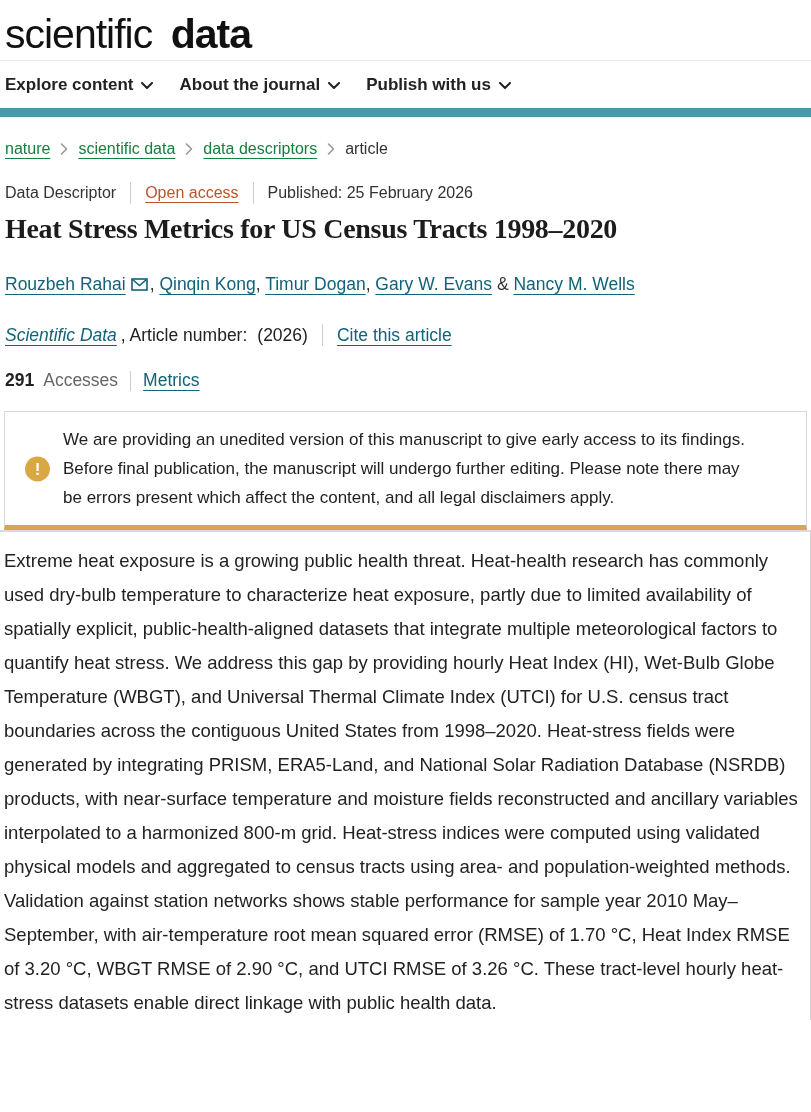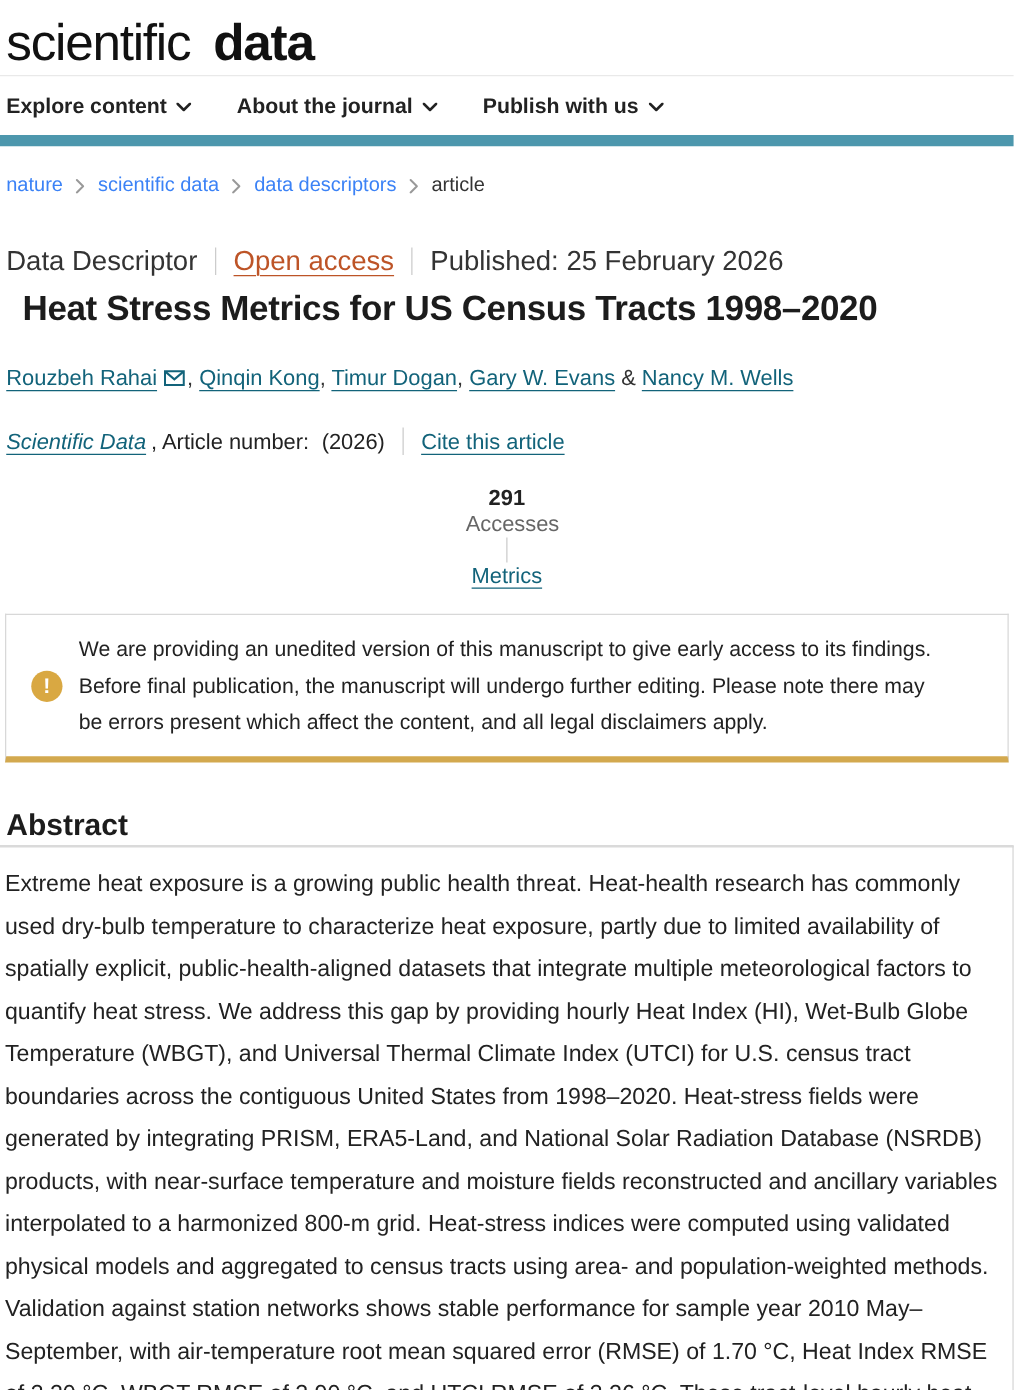--- a/index.html
+++ b/index.html
@@ -7,65 +7,65 @@
   body { font-family: "Liberation Sans", sans-serif; color: #222; }
 
   
   .site-header { padding: 8px 6px 0 5px; height: 60px; }
   .logo { font-size: 41px; letter-spacing: -1px; color: #111; line-height: 52px; }
   .logo .light { font-weight: 400; }
   .logo .bold  { font-weight: 700; margin-left: 8px; }
   .header-rule { border: none; border-top: 1px solid #e9e9e9; }
 
   
-  .nav { display: flex; align-items: center; gap: 36px; padding: 14px 5px 13px; }
+  .nav { display: flex; align-items: center; gap: 26px; padding: 14px 5px 13px; }
   .nav-item { display: inline-flex; align-items: center; gap: 8px; font-size: 17px;
               font-weight: 700; color: #222; cursor: pointer; background: none; border: none;
               font-family: inherit; }
   .chev { display: inline-block; }
 
   .accent-bar { height: 9px; background: #4d97ad; }
 
   
   .breadcrumb { display: flex; align-items: center; gap: 10px; margin: 23px 0 0;
                 padding: 0 5px; font-size: 16px; color: #666; }
-  .breadcrumb a { color: #3b82f6; text-underline-offset: 4px;
+  .breadcrumb a { color: #15803d; text-decoration: underline; text-underline-offset: 4px;
                   text-decoration-thickness: 1px; cursor: pointer; }
   .crumb-sep { color: #999; display: inline-flex; }
   .crumb-current { color: #333; }
 
   
-  .meta-row { display: flex; align-items: center; margin-top: 38px; padding: 0 5px;
-              font-size: 22px; color: #333; }
+  .meta-row { display: flex; align-items: center; margin-top: 24px; padding: 0 5px;
+              font-size: 16px; color: #333; }
   .vsep { width: 1px; height: 22px; background: #cccccc; margin: 0 14px; }
   .vsep-short { width: 1px; height: 20px; background: #cccccc; margin: 0 12px; }
   .open-access { color: #bd5427; text-decoration: underline; text-underline-offset: 4px;
                  text-decoration-thickness: 1px; cursor: pointer; }
 
   
-  .article-title { margin: 8px 0 0; padding: 0 18px; font-size: 28px; font-weight: 700;
-                   color: #1c1c1c; letter-spacing: -0.3px; line-height: 34px; }
+  .article-title { margin: 8px 0 0; padding: 0 5px; font-size: 28px; font-weight: 700;
+                   color: #1c1c1c; letter-spacing: -0.3px; line-height: 34px; font-family: Liberation Serif, serif; }
 
   
   .authors { margin-top: 28px; padding: 0 5px; font-size: 17.5px; color: #333; }
   .authors a, .teal-link { color: #12637a; text-decoration: underline;
                            text-underline-offset: 4px; text-decoration-thickness: 1px;
                            cursor: pointer; }
   .email-icon { display: inline-block; vertical-align: -1px; margin: 0 2px 0 5px; }
 
   
   .cite-row { display: flex; align-items: center; margin-top: 28px; padding: 0 5px;
               font-size: 17.5px; color: #222; }
   .journal-link { font-style: italic; }
   .cite-plain { margin-left: 4px; }
   .cite-year { margin-left: 10px; }
 
   
   .metrics-row { display: flex; align-items: center; margin-top: 24px; padding: 0 5px;
-                 font-size: 17.5px; flex-direction: column; }
+                 font-size: 17.5px; }
   .accesses-count { font-weight: 700; color: #222; }
   .accesses-label { color: #666; margin-left: 9px; }
 
   
   .notice { position: relative; margin: 20px 4px 0 4px; border: 1px solid #d8d8d8;
             border-bottom: 5px solid #d3a94f; padding: 13px 40px 13px 58px;
             font-size: 17px; line-height: 29px; color: #222; }
   .notice-icon { position: absolute; left: 20px; top: 50%; transform: translateY(-50%);
                  width: 25px; height: 25px; border-radius: 50%; background: #d9a842;
                  color: #fff; font-weight: 700; font-size: 17px; display: flex;
@@ -174,18 +174,17 @@
     <span class="vsep-short"></span>
     <a class="teal-link">Metrics</a>
   </div>
 
   <aside class="notice">
     <span class="notice-icon">!</span>
     <span class="notice-text">We are providing an unedited version of this manuscript to give early access to its findings. Before final publication, the manuscript will undergo further editing. Please note there may be errors present which affect the content, and all legal disclaimers apply.</span>
   </aside>
 
   <section>
-    <h2 class="abstract-heading">Abstract</h2>
     <div class="abstract-body">
       <p class="abstract-text">Extreme heat exposure is a growing public health threat. Heat-health research has commonly used dry-bulb temperature to characterize heat exposure, partly due to limited availability of spatially explicit, public-health-aligned datasets that integrate multiple meteorological factors to quantify heat stress. We address this gap by providing hourly Heat Index (HI), Wet-Bulb Globe Temperature (WBGT), and Universal Thermal Climate Index (UTCI) for U.S. census tract boundaries across the contiguous United States from 1998–2020. Heat-stress fields were generated by integrating PRISM, ERA5-Land, and National Solar Radiation Database (NSRDB) products, with near-surface temperature and moisture fields reconstructed and ancillary variables interpolated to a harmonized 800-m grid. Heat-stress indices were computed using validated physical models and aggregated to census tracts using area- and population-weighted methods. Validation against station networks shows stable performance for sample year 2010 May–September, with air-temperature root mean squared error (RMSE) of 1.70 °C, Heat Index RMSE of 3.20 °C, WBGT RMSE of 2.90 °C, and UTCI RMSE of 3.26 °C. These tract-level hourly heat-stress datasets enable direct linkage with public health data.</p>
     </div>
   </section>
 </main>
 
 </body></html>

